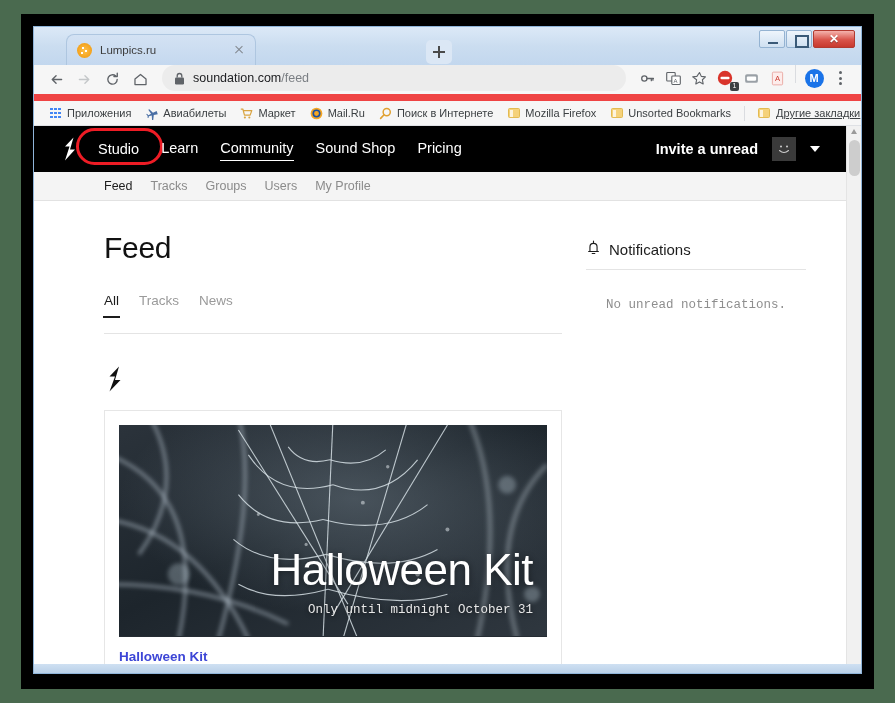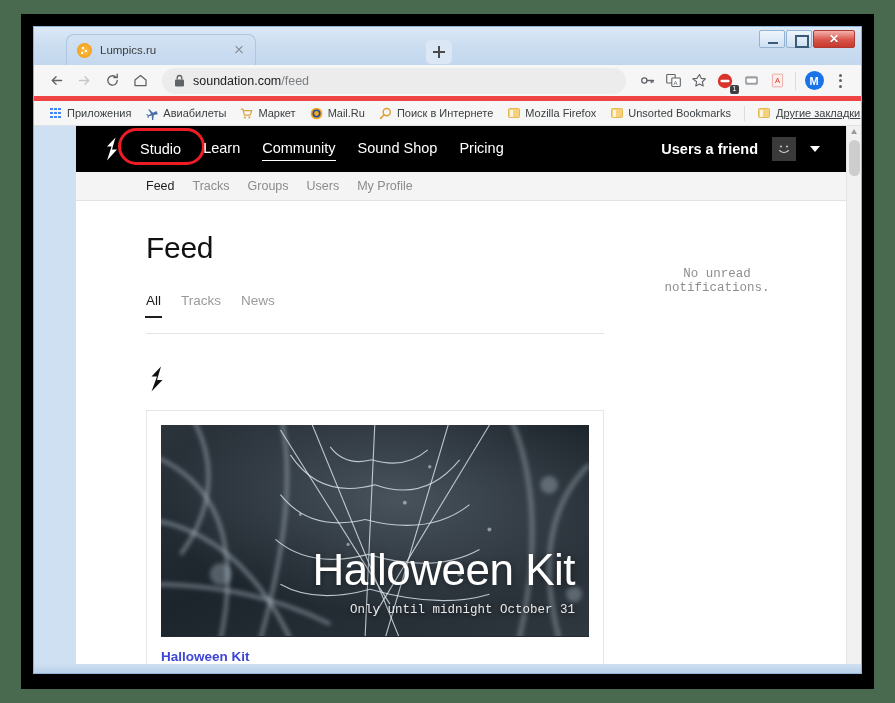--- a/index.html
+++ b/index.html
@@ -120,23 +120,23 @@
   .wc-close-glyph {
     position:absolute; inset:0; color:#fff;
     font-size:12px; font-weight:bold;
     display:flex; align-items:center; justify-content:center;
     text-shadow:0 1px 0 rgba(0,0,0,.35);
   }
 
   
   .toolbar {
     height: 36px; background: #f6f6f6;
-    display: flex; align-items: center;
+    display: flex; align-items: flex-start;
     padding: 0 8px; flex: 0 0 auto;
-    border-bottom: 5px solid #ef4444;
+    border-bottom: 7px solid #ef4444;
   }
   .navbtn {
     width: 28px; height: 28px; flex: 0 0 28px;
     display:flex; align-items:center; justify-content:center;
     color:#5f6368;
   }
   .navbtn.disabled { color:#c4c7c9; }
   .omnibox {
     flex: 1 1 auto; height: 26px; margin: 0 8px;
     background: #ececec; border-radius: 13px;
@@ -197,21 +197,21 @@
   .folder-ico::after {
     content:""; position:absolute; left:1px; top:1px;
     width:3px; height:7px; background:#fff; opacity:.75;
   }
   .bm-sep { width:1px; height:15px; background:#dadce0; margin:0 6px; flex:0 0 1px; }
   .bm-right { margin-left:auto; display:flex; align-items:center; flex:0 0 auto;text-decoration:underline; }
 
   
   .viewport {
     flex: 1 1 auto; position: relative;
-    background: #a21caf; display: flex; min-height: 0; margin-left: 42px;
+    background: #a21caf; display: flex; min-height: 0;
   }
   .page {
     flex: 1 1 auto; overflow: hidden; position: relative;
     background: #fff;
   }
 
   
   .site-nav {
     height: 46px; background: #000;
     display: flex; align-items: center; padding-left: 26px;
@@ -557,21 +557,21 @@
             <span class="studio-highlight"></span>
             <span class="nav-link">Studio</span>
           </span>
           <span class="nav-link">Learn</span>
           <span class="nav-link underlined">Community</span>
           <span class="nav-link">Sound Shop</span>
           <span class="nav-link">Pricing</span>
         </div>
 
         <div class="nav-right">
-          <span class="invite">Users a friend</span>
+          <span class="invite">Invite a unread</span>
           <span class="nav-avatar">
             <svg width="18" height="18" viewBox="0 0 18 18">
               <circle cx="6" cy="6.5" r="1" fill="#cfcfcf"></circle>
               <circle cx="12" cy="6.5" r="1" fill="#cfcfcf"></circle>
               <path d="M4.5 10.5q4.5 4 9 0" stroke="#cfcfcf" stroke-width="1.1" fill="none" stroke-linecap="round"></path>
             </svg>
           </span>
           <span class="chev-down"></span>
         </div>
       </div>
@@ -668,20 +668,28 @@
                 </g>
               </svg>
               <div class="img-title">Halloween Kit</div>
               <div class="img-sub">Only until midnight October 31</div>
             </div>
             <div class="post-caption">Halloween Kit</div>
           </div>
         </div>
 
         <div class="col-side">
+          <div class="notif-head">
+            <span>
+              <svg width="15" height="17" viewBox="0 0 16 18">
+                <path d="M8 2.2v1.1M4.2 13.2V8.4a3.8 3.8 0 0 1 7.6 0v4.8M2.8 13.2h10.4M6.6 15.4h2.8" stroke="#1d1d1d" stroke-width="1.2" fill="none" stroke-linecap="round"></path>
+              </svg>
+            </span>
+            <span>Notifications</span>
+          </div>
           <div class="notif-empty">No unread notifications.</div>
         </div>
 
       </div>
     </div>
 
     <div class="pg-scroll">
       <span class="pg-arrow-up"></span>
       <span class="pg-thumb"></span>
     </div>

